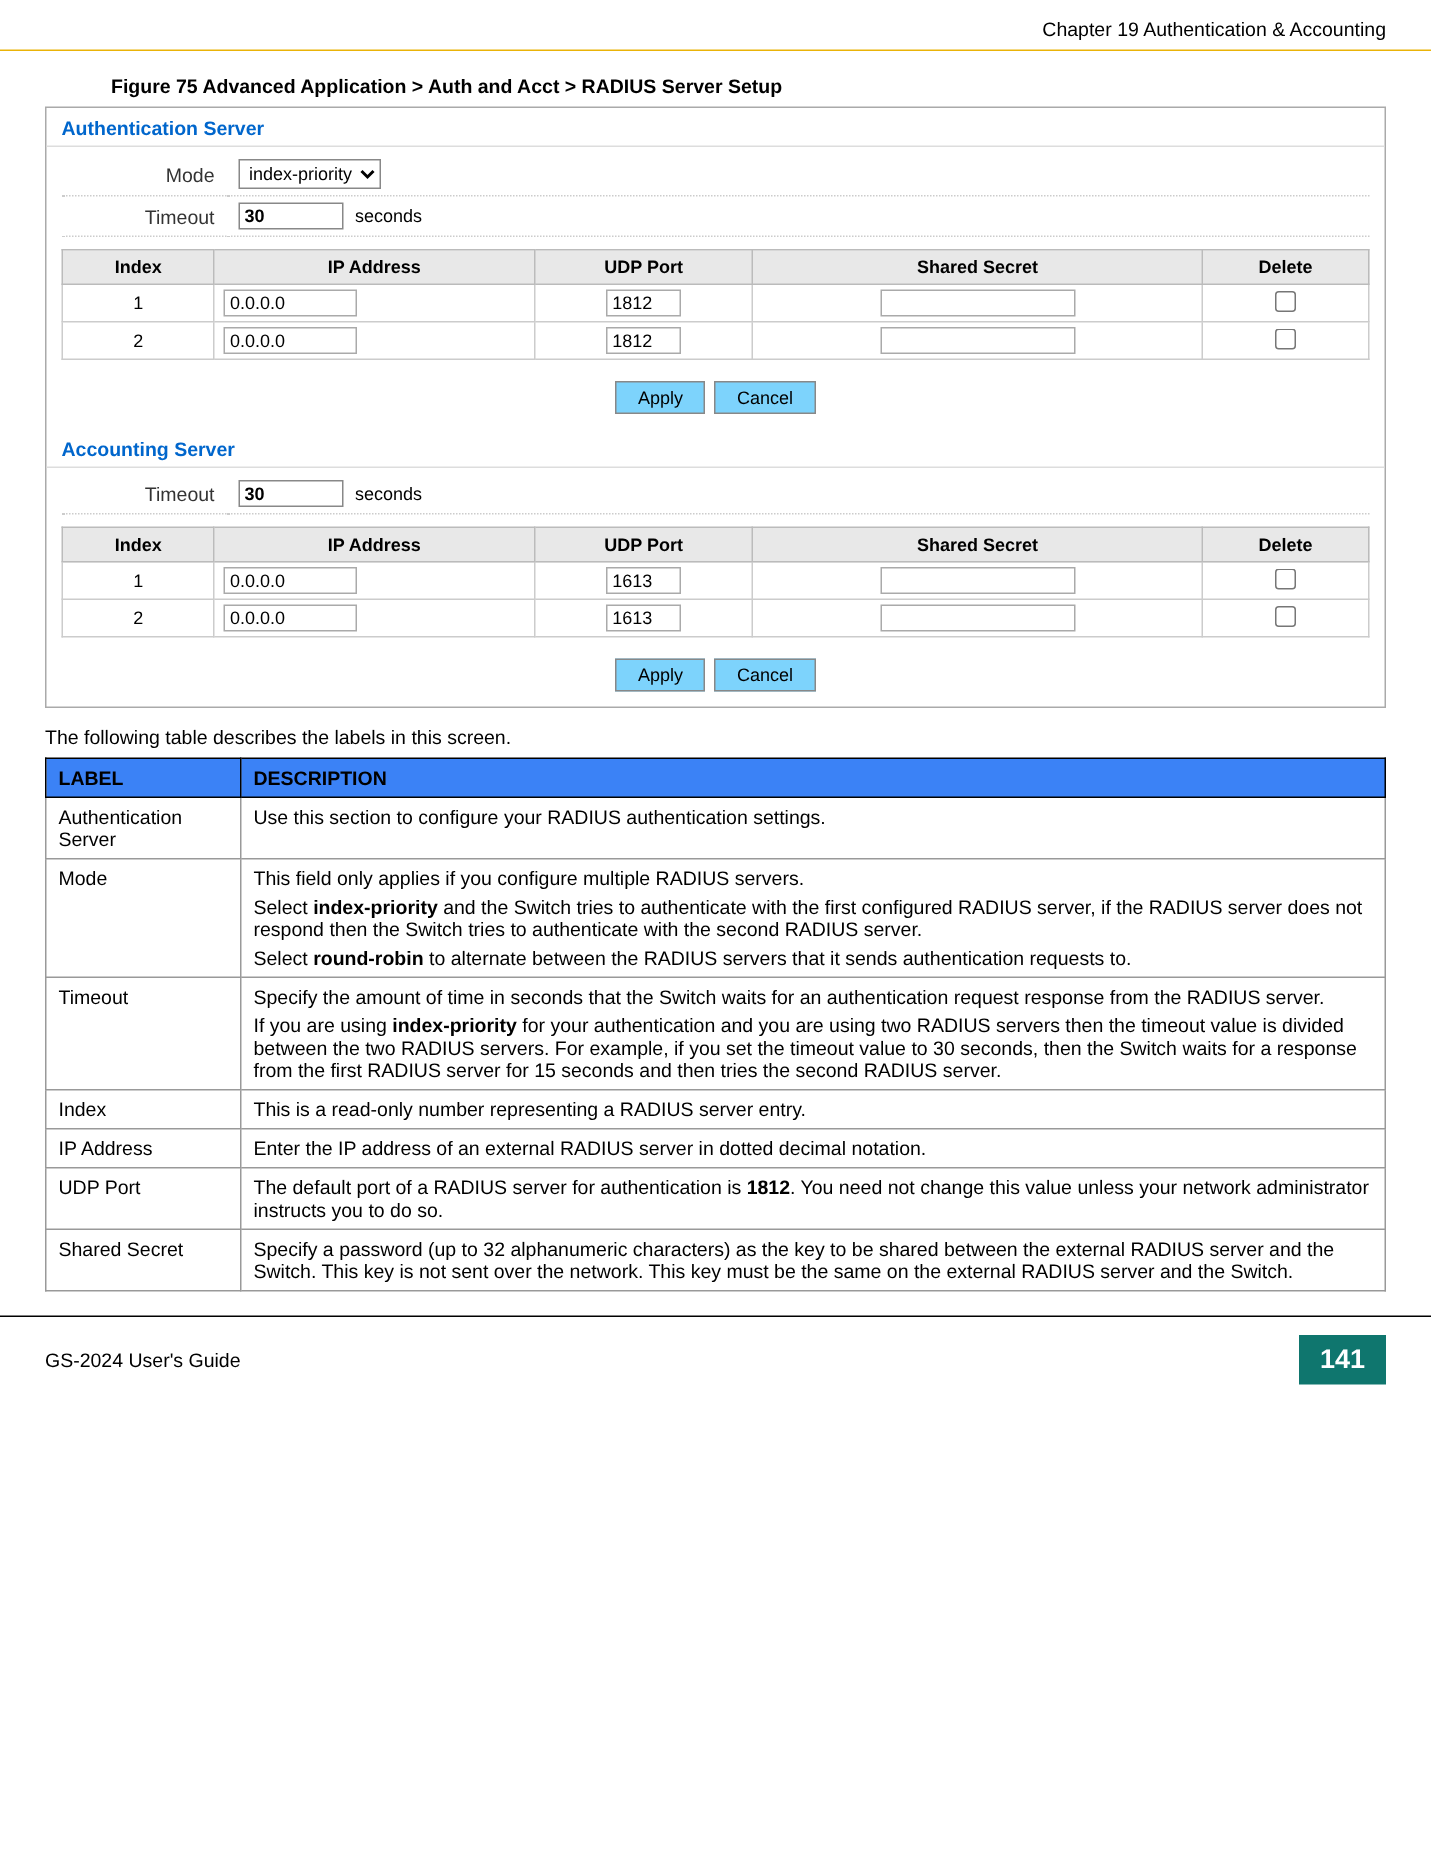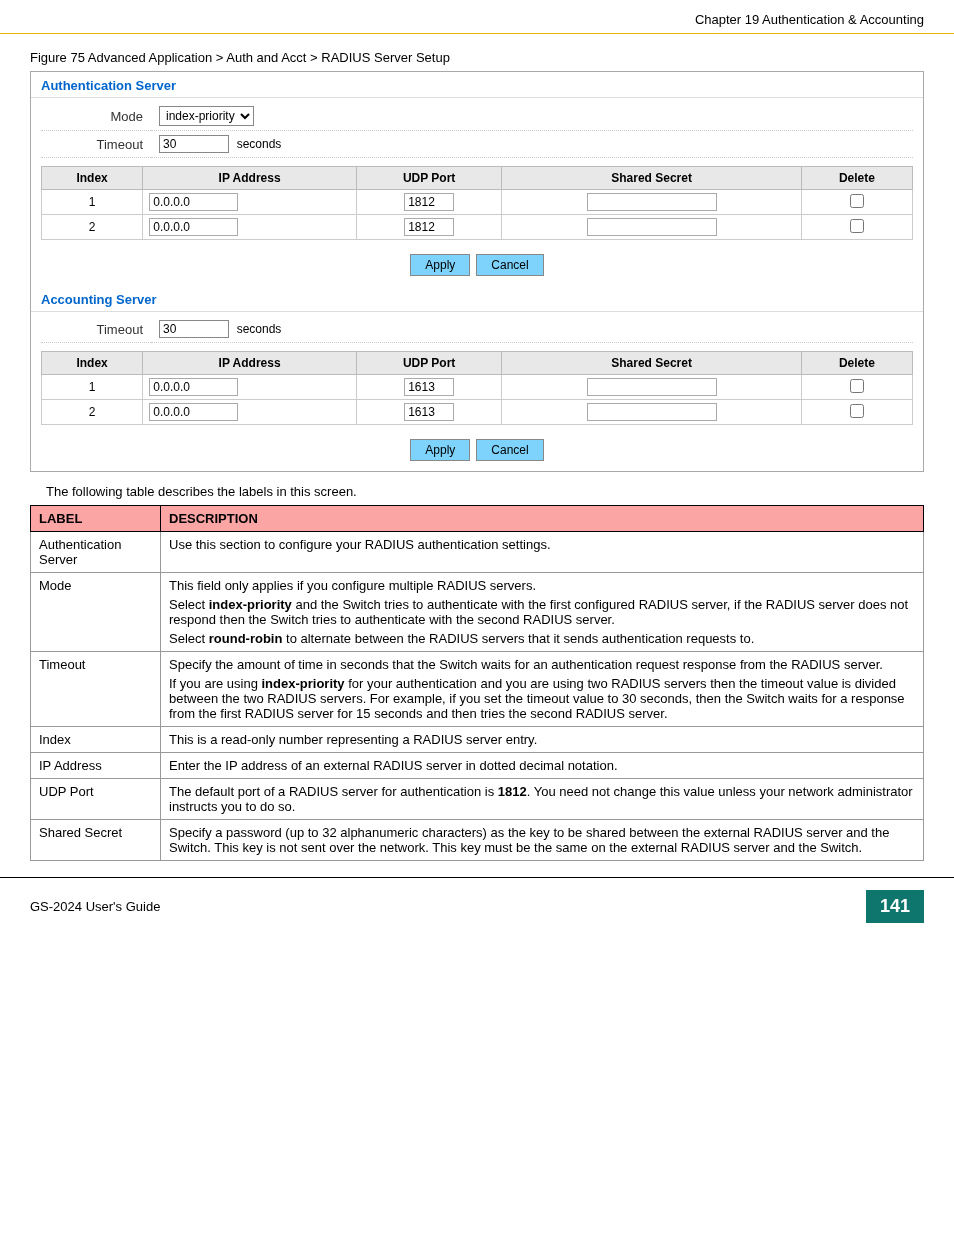--- a/index.html
+++ b/index.html
@@ -40,21 +40,22 @@
     .content {
       padding: 0 30px;
     }
 
     .figure-caption {
       font-size: 13px;
       margin-bottom: 6px;
     }
 
     .figure-caption strong {
-      font-weight: normal;
+      font-weight: bold;
+      margin-left: 44px;
     }
 
     
     .radius-panel {
       border: 1px solid #aaa;
       margin-bottom: 12px;
     }
 
     .radius-title-bar {
       background: linear-gradient(to right, #4a90d9, #6bb0f0);
@@ -127,20 +128,21 @@
       border: 1px solid #888;
       background: #fff;
     }
 
     input.form-input {
       font-size: 12px;
       padding: 1px 3px;
       border: 1px solid #888;
       background: #fff;
       width: 70px;
+      font-weight: bold;
     }
 
     .seconds-label {
       font-size: 12px;
       margin-left: 4px;
     }
 
     
     .data-table {
       width: 100%;
@@ -207,33 +209,33 @@
       padding: 3px 14px;
       border: 1px solid #888;
       background: #7dd3fc;
       cursor: pointer;
       min-width: 55px;
     }
 
     
     .following-text {
       font-size: 13px;
-      margin: 10px 0 6px 16px;
+      margin: 10px 0 6px 0;
     }
 
     
     .desc-table {
       width: 100%;
       border-collapse: collapse;
       border: 1px solid #000;
       margin-top: 4px;
     }
 
     .desc-table th {
-      background: #fca5a5;
+      background: #3b82f6;
       border: 1px solid #000;
       padding: 5px 8px;
       font-size: 13px;
       font-weight: bold;
       text-align: left;
     }
 
     .desc-table td {
       border: 1px solid #999;
       padding: 5px 8px;

